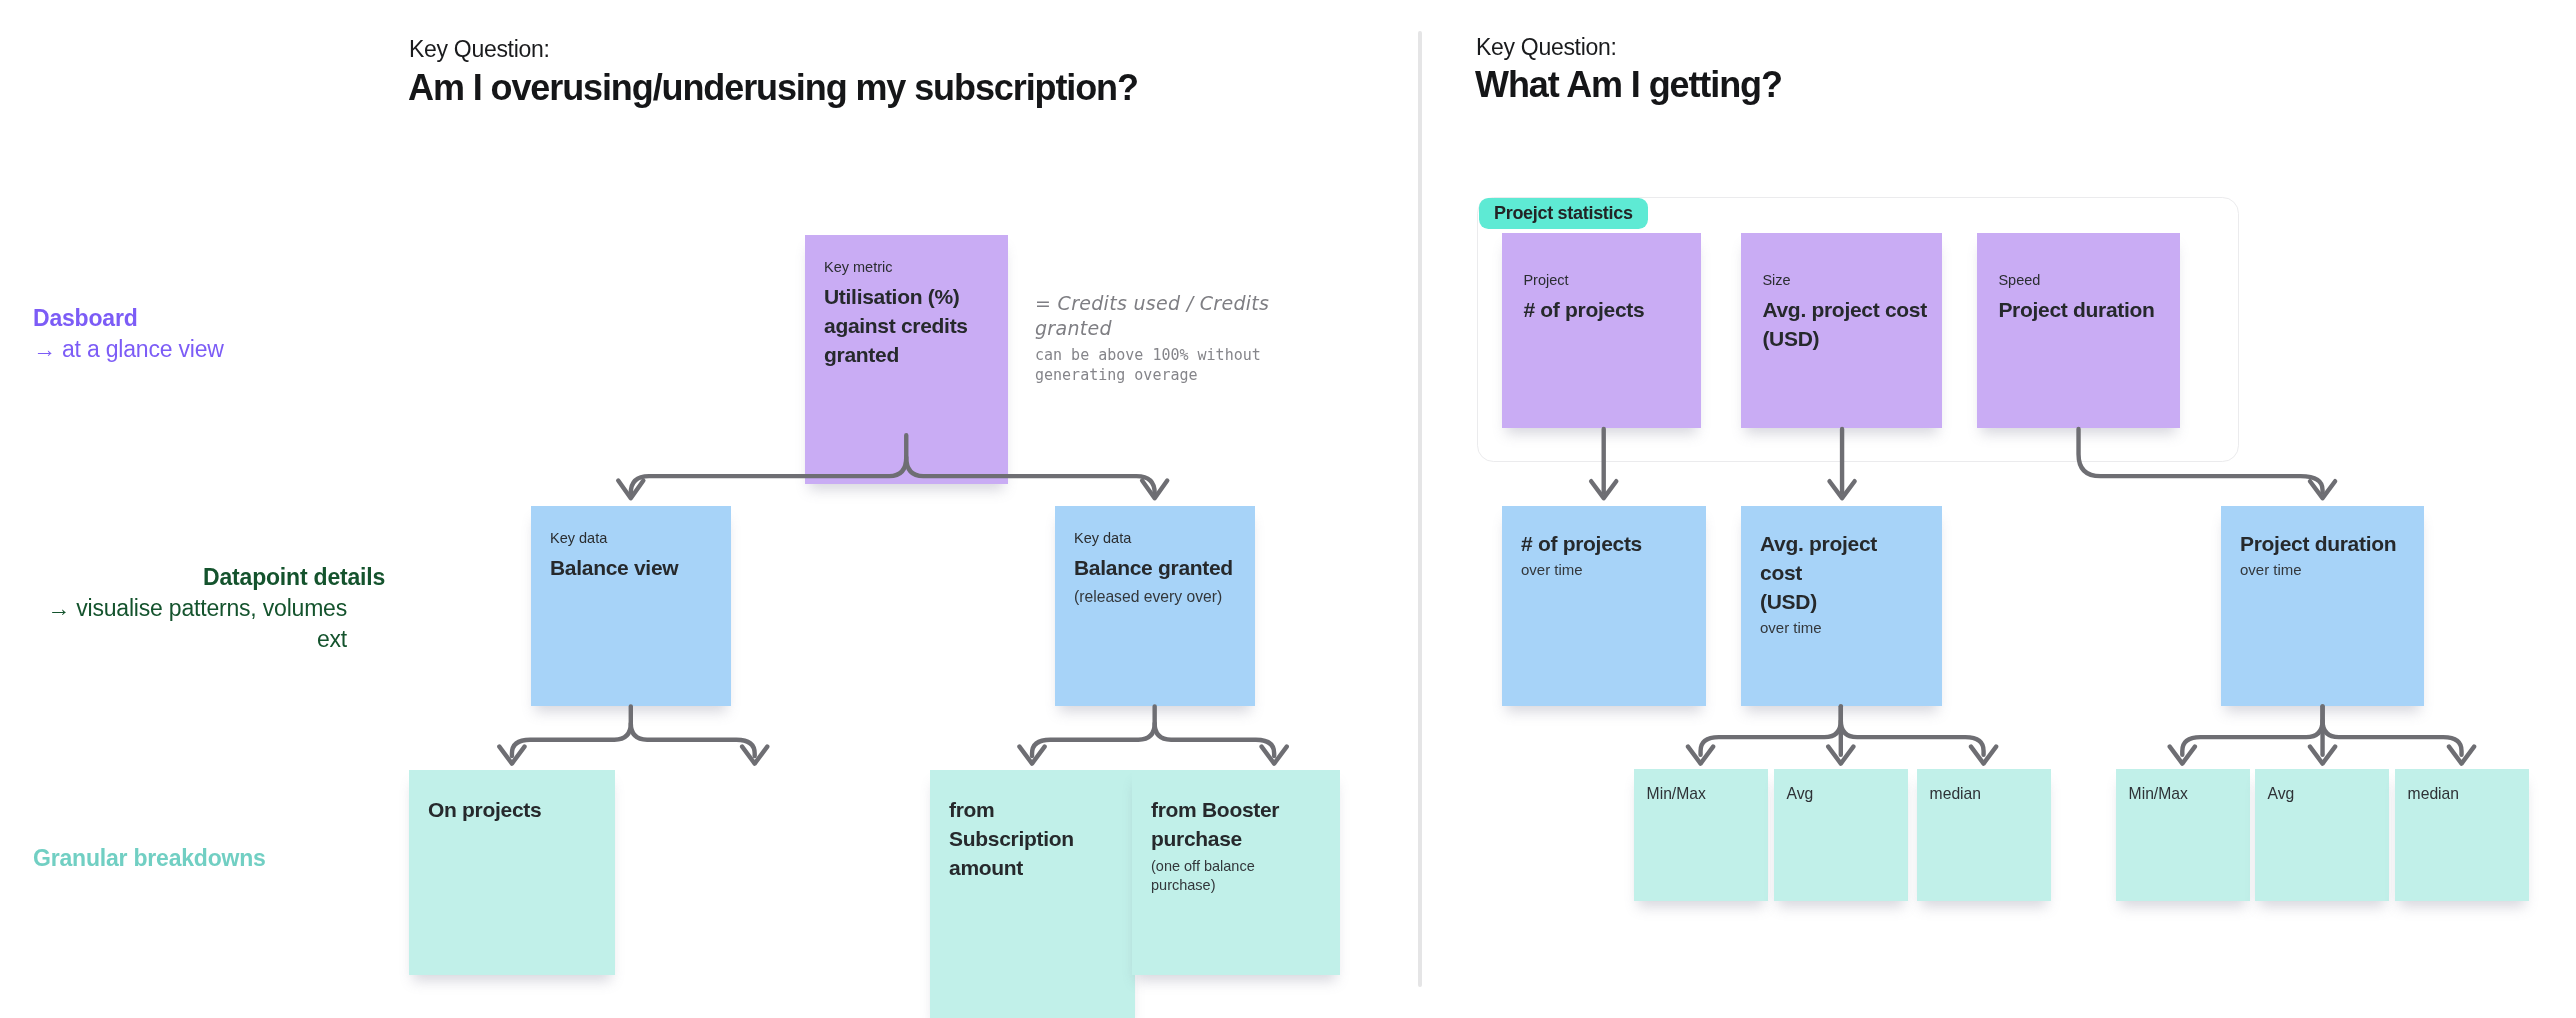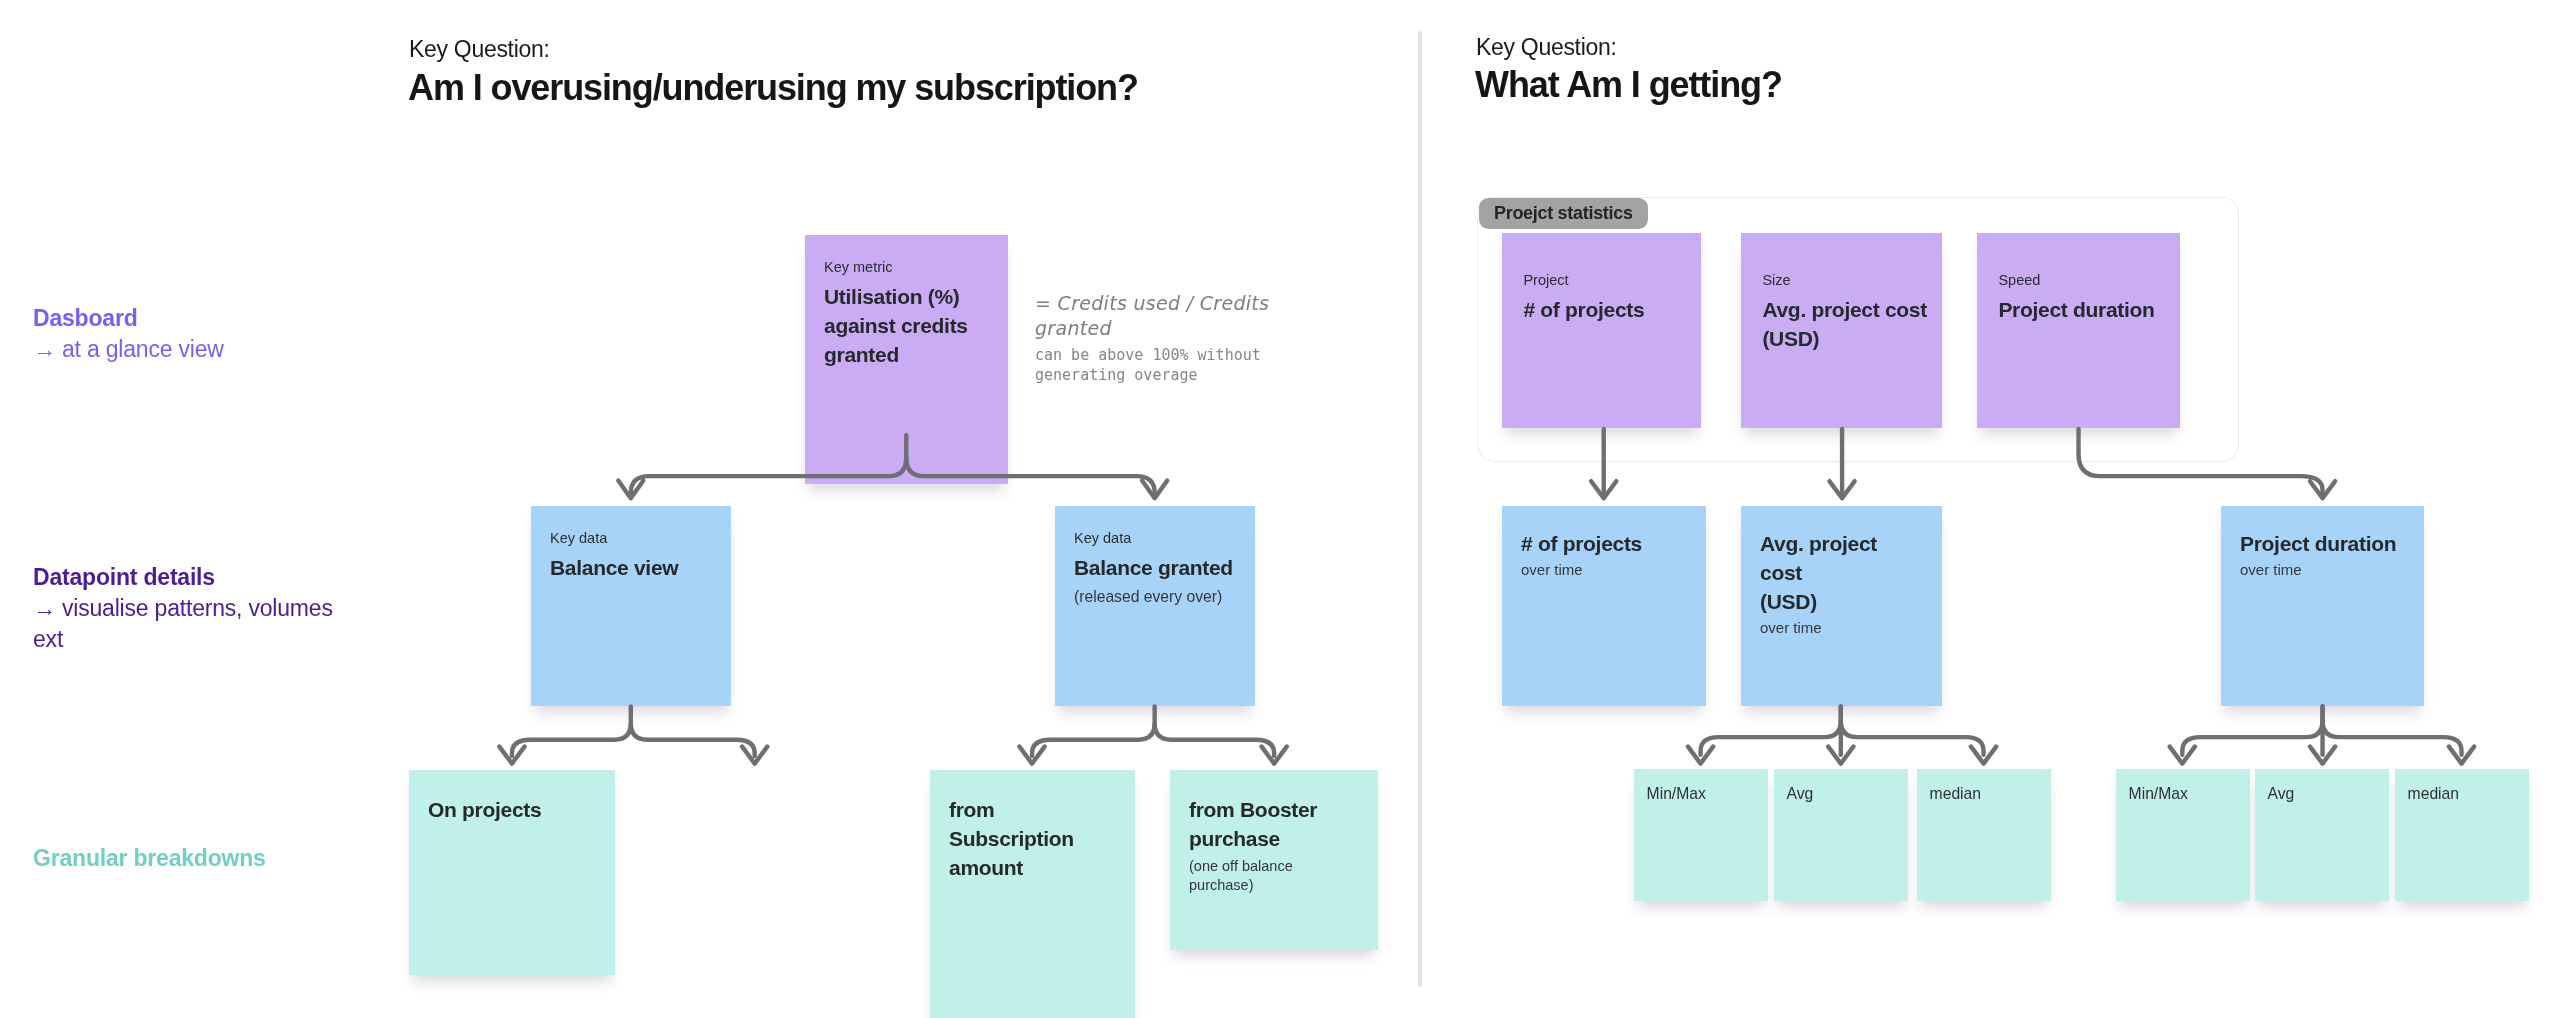--- a/index.html
+++ b/index.html
@@ -7,21 +7,21 @@
     position:relative;width:2576px;height:1019px;background:#ffffff;overflow:hidden;
     font-family:"Liberation Sans", sans-serif;color:#26292C;
   }
   
   .kicker{position:absolute;font-size:23px;color:#1A1B1D;letter-spacing:-0.3px;}
   .big-title{position:absolute;font-size:36px;font-weight:700;color:#151618;letter-spacing:-1.1px;}
   
   .side-item{position:absolute;width:352px;font-size:23px;line-height:31px;letter-spacing:-0.2px;}
   .side-item .t{font-weight:700;}
   .side-purple{color:#7C5CF6;}
-  .side-blue{color:#4c1d95;}
+  .side-blue{color:#14532d;text-align:right;}
   .side-teal{color:#71CFC3;}
   .side-item .s{white-space:pre-line;}
   .side-blue .s{width:314px;}
   
   .sticky{position:absolute;box-sizing:border-box;box-shadow:0 10px 12.6px -3.8px rgba(110,110,135,0.28);}
   .purple{background:#C9ACF4;}
   .blue{background:#A7D3F8;}
   .mint{background:#C1F0E9;}
   .sticky .lbl{font-size:14.5px;color:#2A2D30;margin-bottom:8.2px;}
   .sticky .ttl{font-size:21px;font-weight:700;color:#26292C;line-height:1.38;letter-spacing:-0.3px;white-space:pre-line;}
@@ -32,21 +32,21 @@
   .sticky-sm{padding:16.4px 11.3px 0 12.6px;}
   .sticky-sm .lbl{font-size:15.7px;color:#2E3236;margin:0;}
   
   .annotation{position:absolute;left:1035px;top:291px;width:302px;}
   .annotation .script{font-family:"DejaVu Sans",sans-serif;font-style:italic;font-size:19px;line-height:25px;color:#7E7E83;white-space:pre-line;letter-spacing:0.3px;}
   .annotation .mono{font-family:"DejaVu Sans Mono",monospace;font-size:15px;line-height:19.5px;color:#85858A;white-space:pre-line;margin-top:5px;}
   
   .stat-frame{position:absolute;left:1477px;top:197px;width:762px;height:265px;box-sizing:border-box;
     border:1.3px solid #EBEBED;border-radius:16.4px;background:#fff;}
   .frame-pill{position:absolute;left:1479px;top:198px;height:31px;padding:0 15px;display:flex;align-items:center;
-    background:#a3a3a3;border-radius:9.4px;font-size:18px;font-weight:700;color:#232426;letter-spacing:-0.3px;}
+    background:#5eead4;border-radius:9.4px;font-size:18px;font-weight:700;color:#232426;letter-spacing:-0.3px;}
   .divider{position:absolute;left:1418px;top:31px;width:3.8px;height:956px;border-radius:1.9px;background:#E5E5E6;}
   svg.wires{position:absolute;left:0;top:0;pointer-events:none;}
   svg.wires path{stroke:#6E6E73;stroke-width:7;fill:none;stroke-linecap:round;stroke-linejoin:round;}
 </style>
 </head>
 <body>
 
 <div class="canvas">
 
   <div class="kicker" style="left:409px;top:36px;">Key Question:</div>
@@ -89,21 +89,21 @@
   </div>
 
   <div class="sticky mint pad-teal" style="left:409px;top:770px;width:206px;height:205px;">
     <div class="ttl">On projects</div>
   </div>
   <div class="sticky mint pad-teal" style="left:930px;top:770px;width:205px;height:249px;">
     <div class="ttl">from
 Subscription
 amount</div>
   </div>
-  <div class="sticky mint pad-teal" style="left:1170px;top:770px;width:208px;height:180px;">
+  <div class="sticky mint pad-teal" style="left:1132px;top:770px;width:208px;height:205px;">
     <div class="ttl">from Booster
 purchase</div>
     <div class="note" style="font-size:14.5px;margin-top:2.5px;">(one off balance
 purchase)</div>
   </div>
 
   <div class="divider"></div>
 
   <div class="kicker" style="left:1476px;top:34px;">Key Question:</div>
   <div class="big-title" style="left:1475px;top:64px;">What Am I getting?</div>

